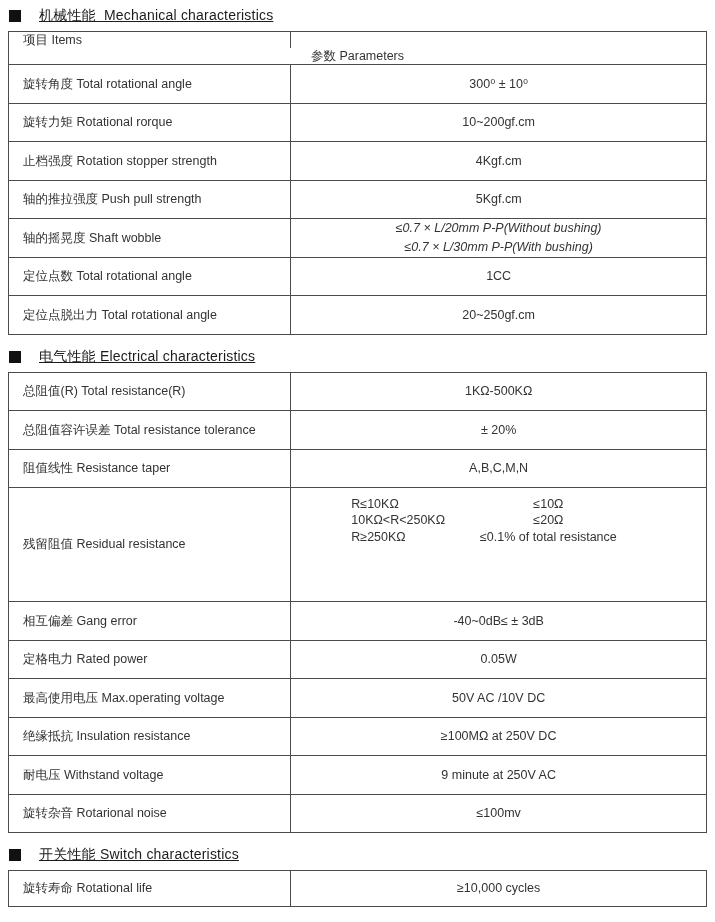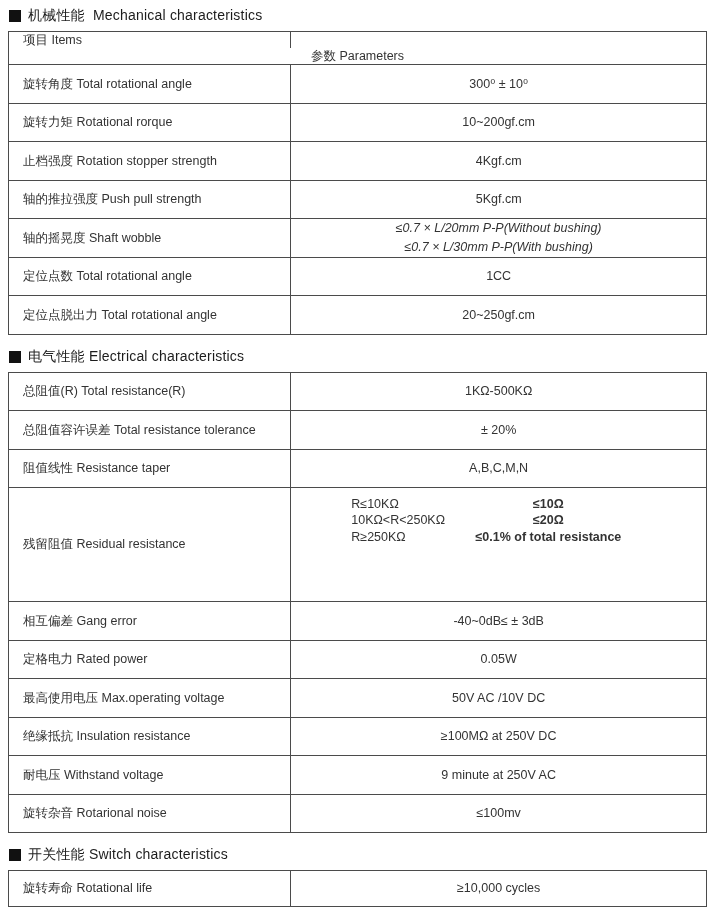--- a/index.html
+++ b/index.html
@@ -5,23 +5,23 @@
   html, body { margin:0; padding:0; background:#ffffff; }
   body {
     width:715px; height:922px;
     font-family:"Liberation Sans","DejaVu Sans",sans-serif;
     color:#333333;
     overflow:hidden;
   }
   .page { padding:7px 8px 0 8px; }
 
   .section-title {
-    display:flex; align-items:center; gap:7px;
+    display:flex; align-items:center; gap:18px;
     font-size:14px; color:#1c1c1c;
-    height:18px; margin:0 0 6px 1px;
+    height:18px; margin:0 0 6px 1px;text-decoration:underline;
   }
   .section + .section .section-title { margin-top:13px; }
   .sq { width:12px; height:12px; background:#111111; display:inline-block; flex:0 0 auto; }
   .title-text { white-space:pre; letter-spacing:0.2px; }
 
   .spec-table { border:1px solid #4b4b4b; background:#ffffff; }
   .t-row { display:flex; }
   .t-row + .t-row { border-top:1px solid #4b4b4b; }
 
   .cell { box-sizing:border-box; font-size:12.5px; line-height:1.3; }
@@ -44,21 +44,21 @@
   .rh-last   { height:35px; }
 
   .multi { flex-direction:column; justify-content:center; line-height:1.5;font-style:italic; }
 
   .subtable {
     flex-direction:column; justify-content:flex-start; align-items:stretch;
     padding:8px 0;
   }
   .sub-row { display:flex; align-items:center; }
   .cond { width:42%; box-sizing:border-box; padding-left:60px; text-align:left; }
-  .sval { width:40%; text-align:center;font-weight:bold; }
+  .sval { width:40%; text-align:center; }
 </style>
 </head>
 <body>
 
 <div class="page">
 
   <div class="section">
     <div class="section-title">
       <span class="sq"></span>
       <span class="title-text">机械性能  Mechanical characteristics</span>

